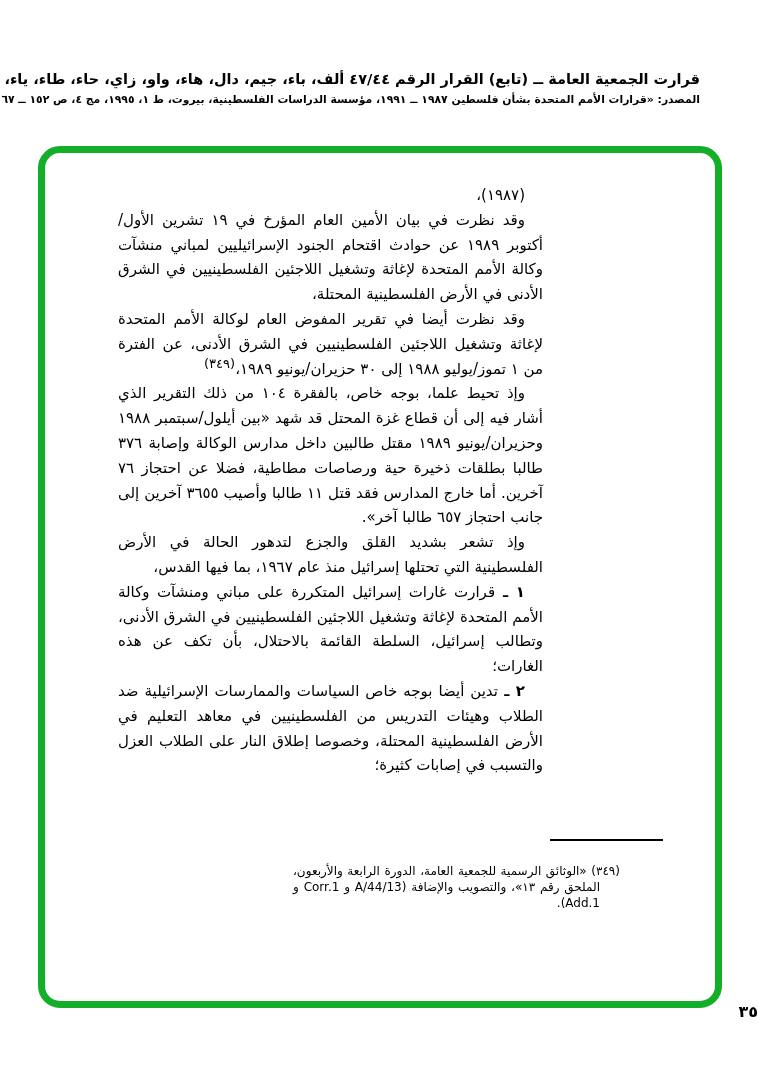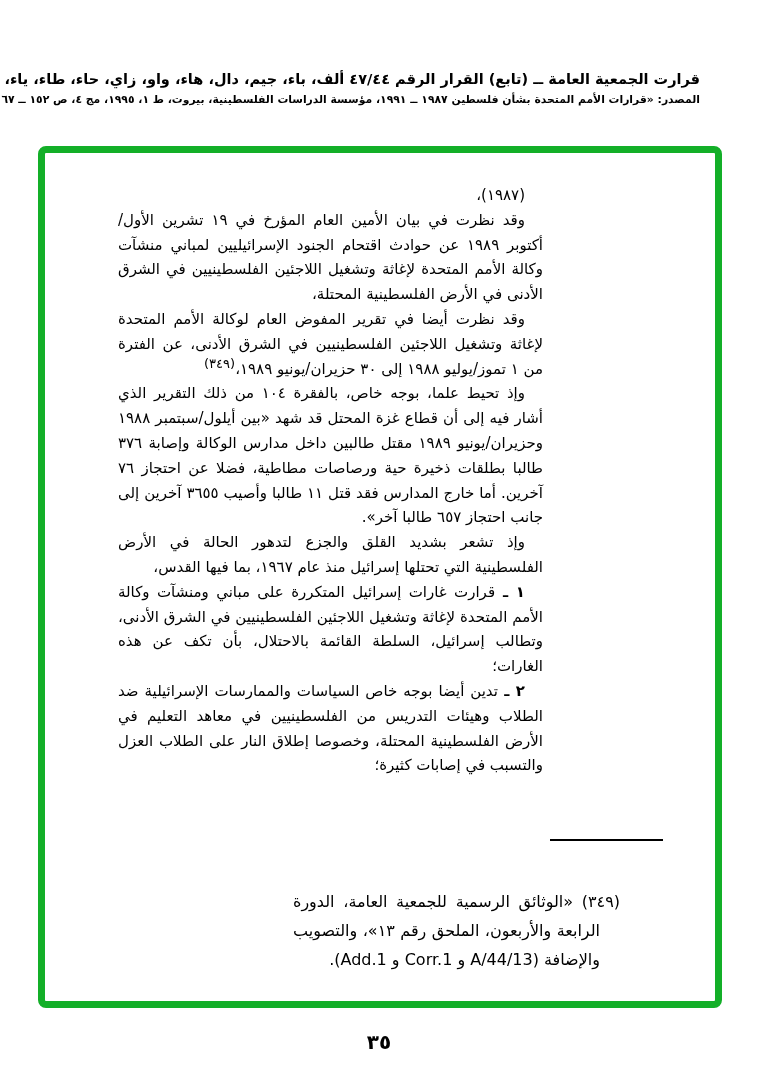--- a/index.html
+++ b/index.html
@@ -22,51 +22,51 @@
   .header-source {
     font-size:10.8px; font-weight:bold; margin-top:4px;
     white-space:nowrap;
   }
 
   
   .frame {
     position:absolute; left:38px; top:146px;
     width:670px; height:848px;
     border:7px solid #13af28;
-    border-radius:8px;
+    border-radius:22px;
     background:#ffffff;
   }
 
   
   .text-col {
     position:absolute; top:30px; right:172px; left:73px;
     direction:rtl; text-align:justify;
     font-size:15px; line-height:24.8px;
   }
   .para { margin:0; text-indent:18px; }
   .num  { font-weight:bold; }
   .lead { font-weight:normal; }
   .para sup { font-size:13px; line-height:0; }
 
   
   .footnote-separator {
     position:absolute; top:686px; left:505px;
     width:113px; height:2px; background:#000;
   }
   .footnote {
-    position:absolute; top:718px; right:95px; width:327px;
+    position:absolute; top:698px; right:95px; width:327px;
     box-sizing:border-box; padding-right:20px; text-indent:-20px;
     direction:rtl; text-align:justify;
-    font-size:16px; line-height:29px;
+    font-size:12px; line-height:16px;
   }
 
   
   .page-number {
-    position:absolute; top:1030px; left:0; right:0;
-    text-align:center; font-size:20px; font-weight:bold;
+    position:absolute; top:1002px; left:0; right:0;
+    text-align:right; font-size:16px; font-weight:bold;
   }
 </style>
 </head>
 <body>
 
 <div class="header">
   <div class="header-title">قرارت الجمعية العامة ــ (تابع) القرار الرقم ٤٧/٤٤ ألف، باء، جيم، دال، هاء، واو، زاي، حاء، طاء، ياء، كاف</div>
   <div class="header-source">المصدر: «قرارات الأمم المتحدة بشأن فلسطين ١٩٨٧ ــ ١٩٩١، مؤسسة الدراسات الفلسطينية، بيروت، ط ١، ١٩٩٥، مج ٤، ص ١٥٢ ــ ١٦٧»</div>
 </div>
 

